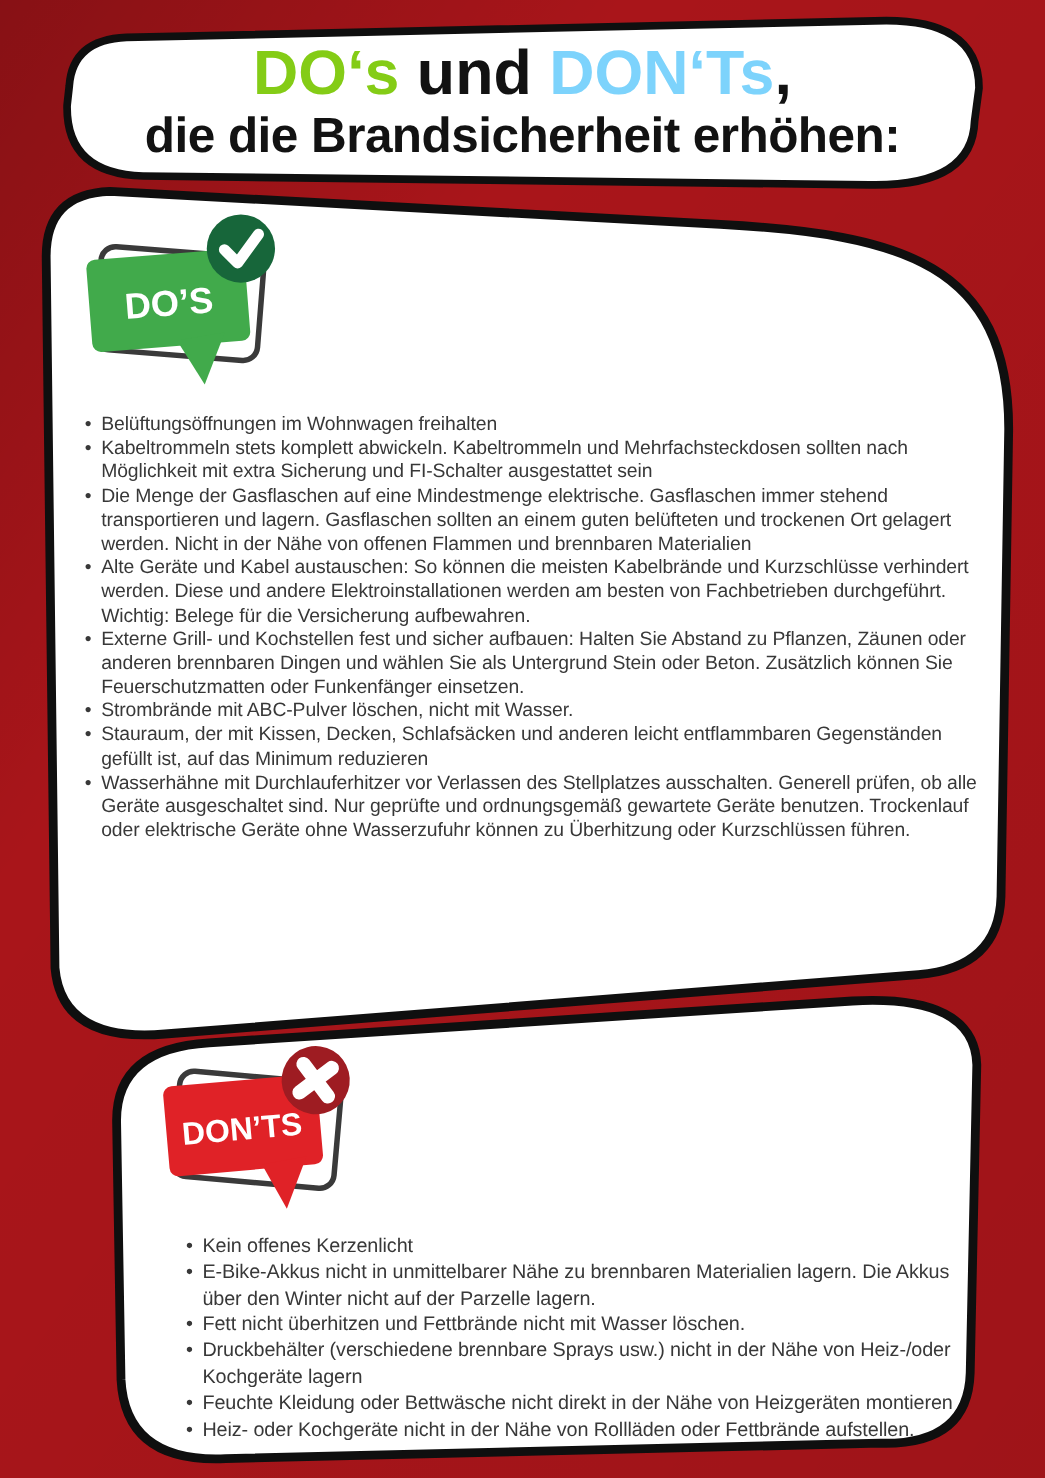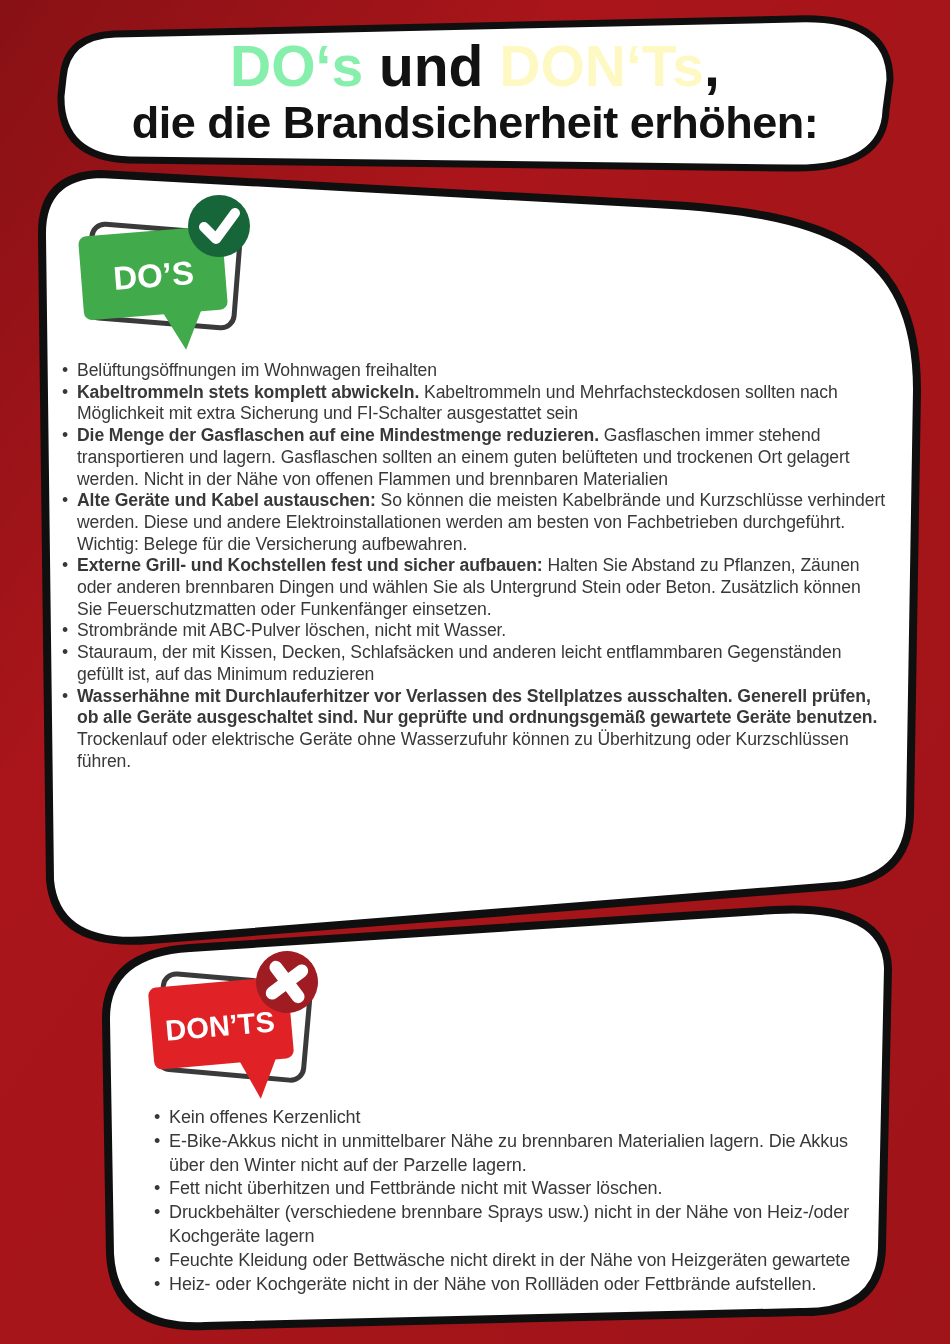--- a/index.html
+++ b/index.html
@@ -12,26 +12,26 @@
   svg.bg{position:absolute;left:0;top:0;display:block;}
 
   .header-text{
     position:absolute;left:60px;top:34px;width:830px;
     text-align:center;font-weight:bold;color:#121212;
   }
   .title-line1{font-size:57px;line-height:64px;white-space:pre;}
   .title-line2{font-size:45px;line-height:50px;letter-spacing:-0.5px;}
 
   ul.blist{
-    position:absolute;margin:0;padding:0;list-style:none;
+    position:absolute;margin:15px;padding:0;list-style:none;
     color:#383838;
   }
   ul.blist li{position:relative;padding-left:15px;}
   ul.blist li::before{content:"\2022";position:absolute;left:0;top:0;}
-  ul.blist strong{font-weight:bold;}
+  ul.blist strong{font-weight:normal;}
 
   .dos-list{left:62px;top:360px;width:824px;font-size:17.6px;line-height:21.7px;letter-spacing:-0.1px;}
   .donts-list{left:154px;top:1106px;width:730px;font-size:18px;line-height:23.8px;letter-spacing:-0.1px;}
 
   .badge-label{fill:#ffffff;font-family:"Liberation Sans","DejaVu Sans",sans-serif;font-weight:bold;}
 </style>
 </head>
 <body>
 
 <div class="poster">
@@ -75,37 +75,37 @@
         <text class="badge-label" x="165" y="1036" font-size="29">DON’TS</text>
       </g>
       <g transform="rotate(8 287 982)">
         <circle cx="287" cy="982" r="31" fill="#9e1c22"></circle>
         <path d="M274,969 L300,995 M300,969 L274,995" fill="none" stroke="#ffffff" stroke-width="13" stroke-linecap="round"></path>
       </g>
     </g>
   </svg>
 
   <div class="header-text">
-    <div class="title-line1"><span style="color: #86efac;">DO‘s</span><span> und </span><span style="color: #fef9c3;">DON‘Ts</span><span>,</span></div>
+    <div class="title-line1"><span style="color: #84cc16;">DO‘s</span><span> und </span><span style="color: #7dd3fc;">DON‘Ts</span><span>,</span></div>
     <div class="title-line2">die die Brandsicherheit erhöhen:</div>
   </div>
 
   <ul class="blist dos-list">
       <li>Belüftungsöffnungen im Wohnwagen freihalten</li>
       <li><strong>Kabeltrommeln stets komplett abwickeln.</strong> Kabeltrommeln und Mehrfachsteckdosen sollten nach Möglichkeit mit extra Sicherung und FI-Schalter ausgestattet sein</li>
-      <li><strong>Die Menge der Gasflaschen auf eine Mindestmenge reduzieren.</strong> Gasflaschen immer stehend transportieren und lagern. Gasflaschen sollten an einem guten belüfteten und trockenen Ort gelagert werden. Nicht in der Nähe von offenen Flammen und brennbaren Materialien</li>
+      <li><strong>Die Menge der Gasflaschen auf eine Mindestmenge elektrische.</strong> Gasflaschen immer stehend transportieren und lagern. Gasflaschen sollten an einem guten belüfteten und trockenen Ort gelagert werden. Nicht in der Nähe von offenen Flammen und brennbaren Materialien</li>
       <li><strong>Alte Geräte und Kabel austauschen:</strong> So können die meisten Kabelbrände und Kurzschlüsse verhindert werden. Diese und andere Elektroinstallationen werden am besten von Fachbetrieben durchgeführt. Wichtig: Belege für die Versicherung aufbewahren.</li>
       <li><strong>Externe Grill- und Kochstellen fest und sicher aufbauen:</strong> Halten Sie Abstand zu Pflanzen, Zäunen oder anderen brennbaren Dingen und wählen Sie als Untergrund Stein oder Beton. Zusätzlich können Sie Feuerschutzmatten oder Funkenfänger einsetzen.</li>
       <li>Strombrände mit ABC-Pulver löschen, nicht mit Wasser.</li>
       <li>Stauraum, der mit Kissen, Decken, Schlafsäcken und anderen leicht entflammbaren Gegenständen gefüllt ist, auf das Minimum reduzieren</li>
       <li><strong>Wasserhähne mit Durchlauferhitzer vor Verlassen des Stellplatzes ausschalten. Generell prüfen, ob alle Geräte ausgeschaltet sind. Nur geprüfte und ordnungsgemäß gewartete Geräte benutzen.</strong> Trockenlauf oder elektrische Geräte ohne Wasserzufuhr können zu Überhitzung oder Kurzschlüssen führen.</li>
     </ul>
 
   <ul class="blist donts-list">
       <li>Kein offenes Kerzenlicht</li>
       <li>E-Bike-Akkus nicht in unmittelbarer Nähe zu brennbaren Materialien lagern. Die Akkus über den Winter nicht auf der Parzelle lagern.</li>
       <li>Fett nicht überhitzen und Fettbrände nicht mit Wasser löschen.</li>
       <li>Druckbehälter (verschiedene brennbare Sprays usw.) nicht in der Nähe von Heiz-/oder Kochgeräte lagern</li>
-      <li>Feuchte Kleidung oder Bettwäsche nicht direkt in der Nähe von Heizgeräten gewartete</li>
+      <li>Feuchte Kleidung oder Bettwäsche nicht direkt in der Nähe von Heizgeräten montieren</li>
       <li>Heiz- oder Kochgeräte nicht in der Nähe von Rollläden oder Fettbrände aufstellen.</li>
     </ul>
 
 </div>
 
 </body></html>

